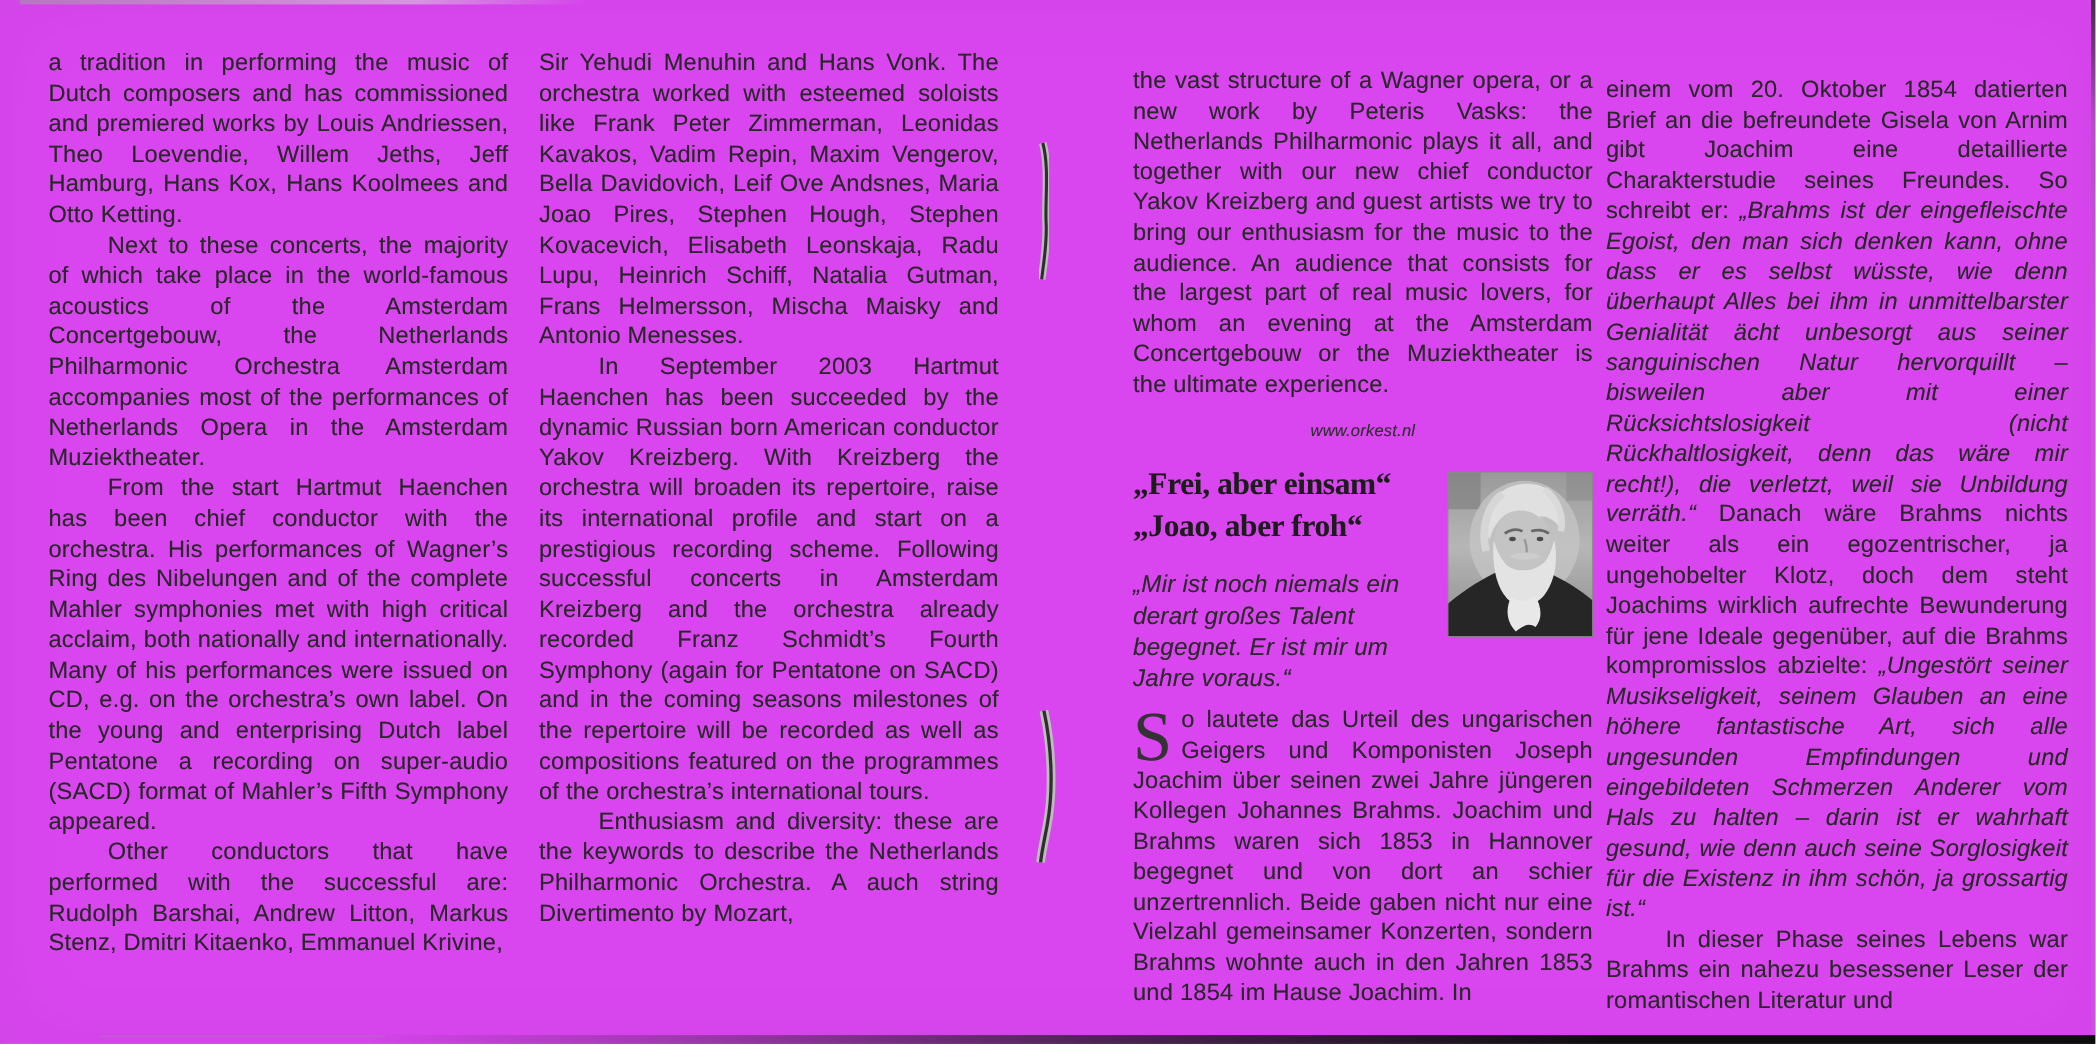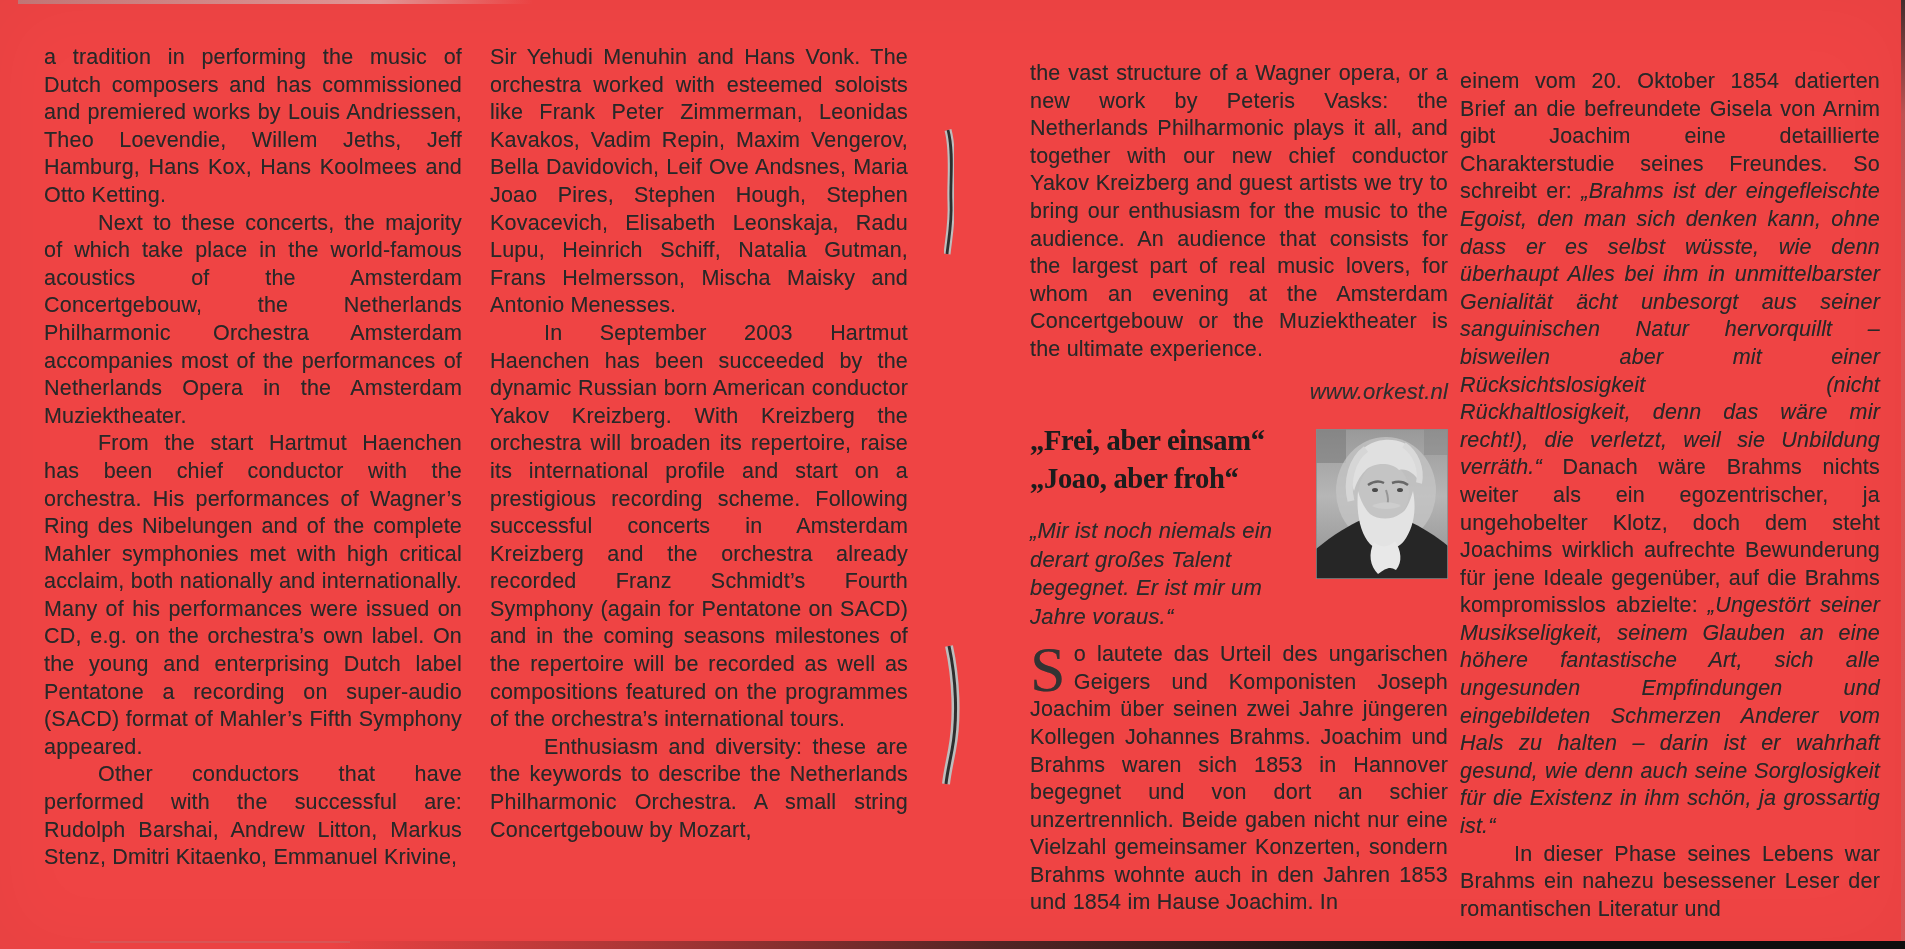--- a/index.html
+++ b/index.html
@@ -1,20 +1,20 @@
 <!DOCTYPE html>
 <html lang="de"><head>
 <meta charset="utf-8">
 <style>
   html, body { margin: 0; padding: 0; background: #e9e9e7; }
   .page {
     position: relative;
     width: 1905px;
     height: 949px;
-    background: #ef4444;
+    background: #d946ef;
     overflow: hidden;
     box-shadow: inset 0 0 80px rgba(0,0,0,0.04);
     font-family: "Liberation Sans", sans-serif;
     color: #282828;
   }
   .col {
     position: absolute;
     top: 44px;
     width: 418px;
     text-align: justify;
@@ -24,23 +24,23 @@
     text-shadow: 0 0 0.5px rgba(40,40,40,0.35);
   }
   .col p { margin: 0; }
   .col p.ind { text-indent: 54px; }
   #col1 { left: 44px; }
   #col2 { left: 490px; }
   #col3 { left: 1030px; top: 60px; }
   #col4 { left: 1460px; top: 68px; width: 420px; }
 
   .website {
-    text-align: right;
+    text-align: center;
     font-style: italic;
-    font-size: 22px;
+    font-size: 15px;
     margin-top: 14px !important;
     margin-bottom: 20px !important;
     color: #2f2f2f;
   }
 
   .feature { overflow: visible; }
   .portrait {
     float: right;
     width: 132px;
     height: 150px;
@@ -140,21 +140,21 @@
   <div class="col" id="col1">
     <p>a tradition in performing the music of Dutch composers and has commissioned and premiered works by Louis Andriessen, Theo Loevendie, Willem Jeths, Jeff Hamburg, Hans Kox, Hans Koolmees and Otto Ketting.</p>
     <p class="ind">Next to these concerts, the majority of which take place in the world-famous acoustics of the Amsterdam Concertgebouw, the Netherlands Philharmonic Orchestra Amsterdam accompanies most of the performances of Netherlands Opera in the Amsterdam Muziektheater.</p>
     <p class="ind">From the start Hartmut Haenchen has been chief conductor with the orchestra. His performances of Wagner’s Ring des Nibelungen and of the complete Mahler symphonies met with high critical acclaim, both nationally and internationally. Many of his performances were issued on CD, e.g. on the orchestra’s own label. On the young and enterprising Dutch label Pentatone a recording on super-audio (SACD) format of Mahler’s Fifth Symphony appeared.</p>
     <p class="ind">Other conductors that have performed with the successful are: Rudolph Barshai, Andrew Litton, Markus Stenz, Dmitri Kitaenko, Emmanuel Krivine,</p>
   </div>
 
   <div class="col" id="col2">
     <p>Sir Yehudi Menuhin and Hans Vonk. The orchestra worked with esteemed soloists like Frank Peter Zimmerman, Leonidas Kavakos, Vadim Repin, Maxim Vengerov, Bella Davidovich, Leif Ove Andsnes, Maria Joao Pires, Stephen Hough, Stephen Kovacevich, Elisabeth Leonskaja, Radu Lupu, Heinrich Schiff, Natalia Gutman, Frans Helmersson, Mischa Maisky and Antonio Menesses.</p>
     <p class="ind">In September 2003 Hartmut Haenchen has been succeeded by the dynamic Russian born American conductor Yakov Kreizberg. With Kreizberg the orchestra will broaden its repertoire, raise its international profile and start on a prestigious recording scheme. Following successful concerts in Amsterdam Kreizberg and the orchestra already recorded Franz Schmidt’s Fourth Symphony (again for Pentatone on SACD) and in the coming seasons milestones of the repertoire will be recorded as well as compositions featured on the programmes of the orchestra’s international tours.</p>
-    <p class="ind">Enthusiasm and diversity: these are the keywords to describe the Netherlands Philharmonic Orchestra. A small string Concertgebouw by Mozart,</p>
+    <p class="ind">Enthusiasm and diversity: these are the keywords to describe the Netherlands Philharmonic Orchestra. A auch string Divertimento by Mozart,</p>
   </div>
 
   <div class="col" id="col3">
     <p>the vast structure of a Wagner opera, or a new work by Peteris Vasks: the Netherlands Philharmonic plays it all, and together with our new chief conductor Yakov Kreizberg and guest artists we try to bring our enthusiasm for the music to the audience. An audience that consists for the largest part of real music lovers, for whom an evening at the Amsterdam Concertgebouw or the Muziektheater is the ultimate experience.</p>
     <p class="website">www.orkest.nl</p>
 
     <div class="feature">
       <svg class="portrait" viewBox="0 0 132 150" preserveAspectRatio="none">
         <defs>
           <linearGradient id="pbg" x1="0" y1="0" x2="0" y2="1">

